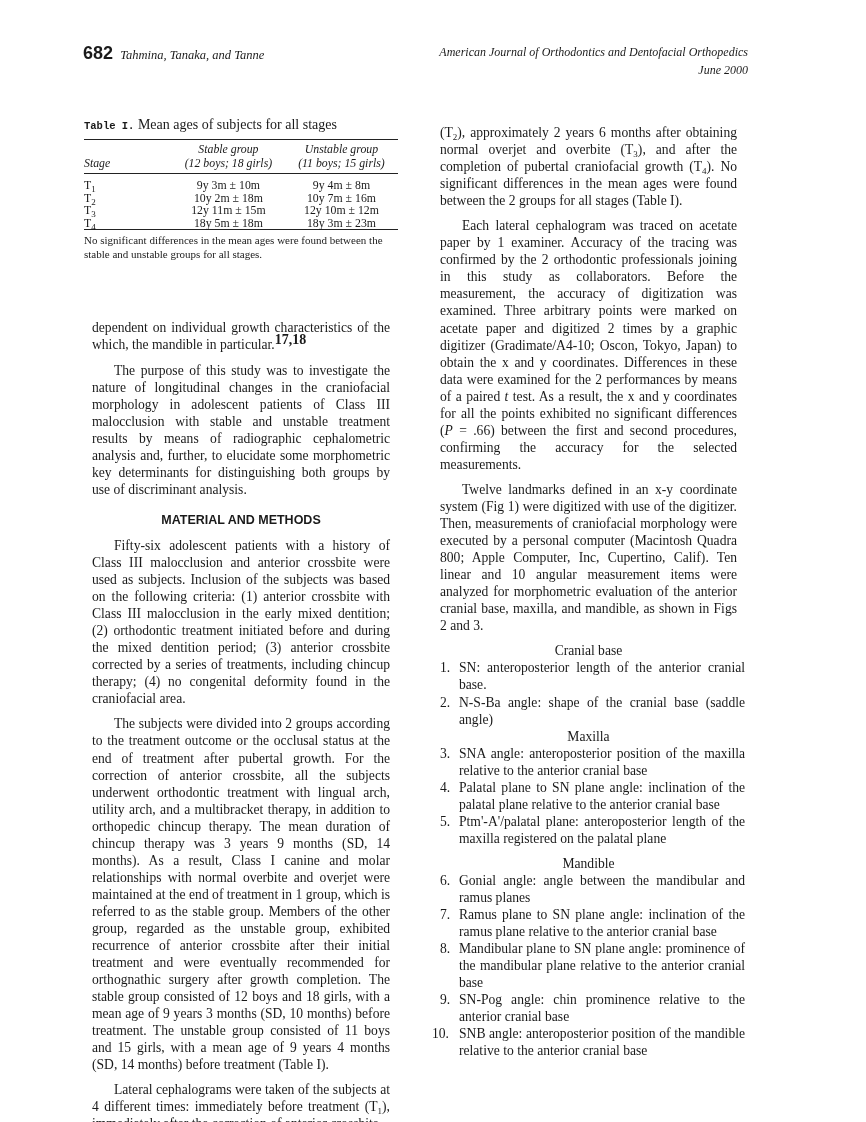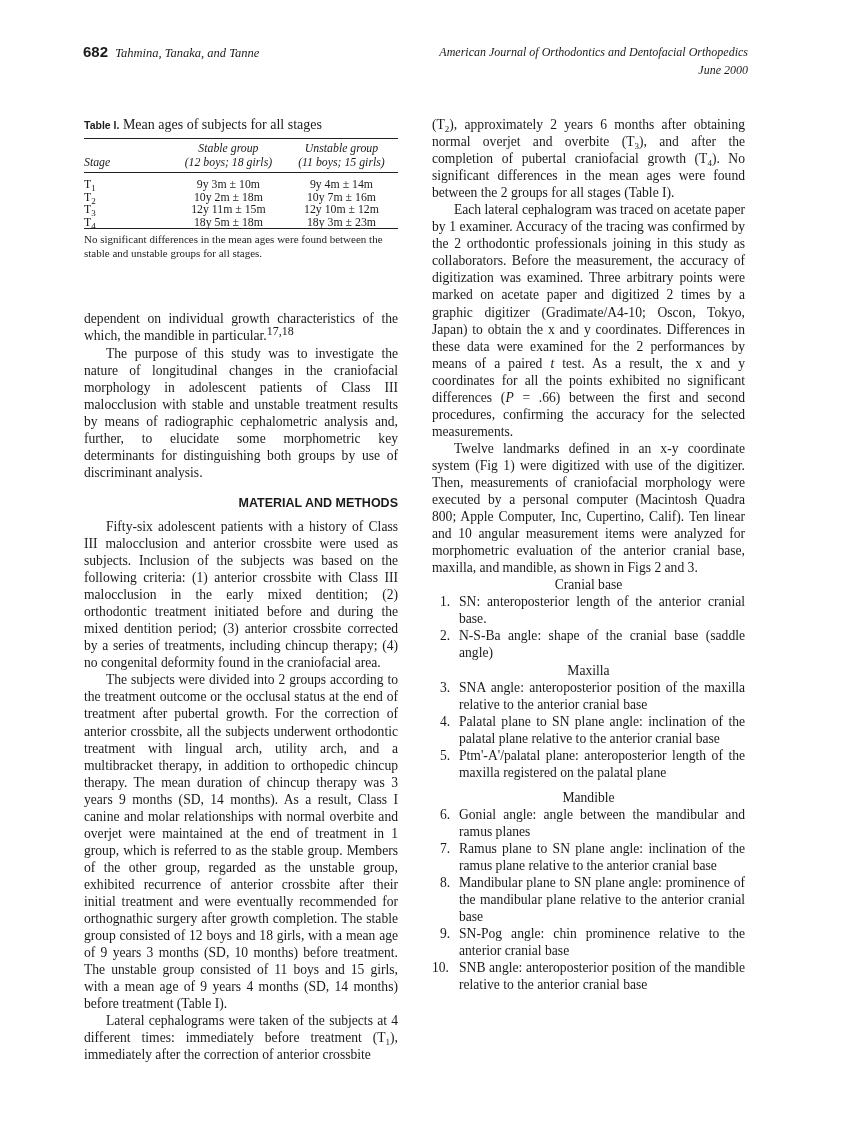--- a/index.html
+++ b/index.html
@@ -1,44 +1,44 @@
 <!DOCTYPE html>
 <html><head>
 <meta charset="utf-8">
 <style>
   html, body { margin: 0; padding: 0; background: #ffffff; }
   body { width: 866px; height: 1122px; position: relative; overflow: hidden; color: #1a1a1a; font-family: "Liberation Serif", serif; }
   .hdr-left { position: absolute; left: 83px; top: 43px; font-size: 12.5px; }
-  .hdr-left .pg { font-family: "Liberation Sans", sans-serif; font-weight: bold; font-size: 15px; margin-right: 4px; }
+  .hdr-left .pg { font-family: "Liberation Sans", sans-serif; font-weight: bold; font-size: 18px; margin-right: 4px; }
   .hdr-left .auth { font-style: italic; }
   .hdr-right { position: absolute; right: 118px; top: 43px; text-align: right; font-style: italic; font-size: 12px; line-height: 18px; }
   .col { position: absolute; font-size: 13.6px; line-height: 17.05px; text-align: justify; }
   .colL { left: 84px; top: 116px; width: 314px; }
   .colR { left: 432px; top: 116px; width: 313px; }
   .tbl-title { font-size: 14px; margin: 0 0 4px 0; }
-  .tbl-title b { font-family: Liberation Sans, sans-serif; font-size: 10.5px; font-weight: bold; }
+  .tbl-title b { font-family: Liberation Mono, monospace; font-size: 10.5px; font-weight: bold; }
   table.t1 { width: 100%; border-collapse: collapse; font-size: 11.8px; }
   table.t1 thead tr.rule td { border-top: 1.5px solid #222; height: 0; padding: 0; }
   table.t1 th { font-weight: normal; font-style: italic; padding: 2px 0 3px 0; line-height: 14px; vertical-align: bottom; }
   table.t1 th.stage { text-align: left; }
   table.t1 th.grp { text-align: center; }
   table.t1 tr.rule2 td { border-top: 1.5px solid #222; height: 0; padding: 0; }
   table.t1 td.cell { padding: 0; line-height: 12.6px; }
   table.t1 td.stg { text-align: left; }
   table.t1 td.val { text-align: center; }
   table.t1 tr.first td.cell { padding-top: 5px; margin-left: 29px; }
   table.t1 tr.last td.cell { }
   table.t1 tr.rule3 td { border-top: 1px solid #222; height: 0; padding: 0; }
   .tbl-note { font-size: 11px; line-height: 13.5px; margin-top: 4px; text-align: left; }
   .spacer-after-table { height: 50px; }
-  p { margin: 0; }
+  p { margin: 8px; }
   p.ind { text-indent: 22px; }
-  .sec-head { font-family: "Liberation Sans", sans-serif; font-weight: bold; font-size: 12.5px; margin: 14px 0 6px 0; text-align: right; }
+  .sec-head { font-family: "Liberation Sans", sans-serif; font-weight: bold; font-size: 12.5px; margin: 14px 0 6px 0; text-align: center; }
   sub { font-size: 9px; vertical-align: -3px; line-height: 0; }
-  sup { font-size: 12px; vertical-align: 5px; line-height: 0; }
+  sup { font-size: 14px; vertical-align: 5px; line-height: 0; font-weight: bold; }
   .list-head { margin-top: 0; text-align: center; }
   ol.items { margin: 0; padding: 0; list-style: none; }
   ol.items li { position: relative; padding-left: 27px; text-align: justify; }
   ol.items li .num { position: absolute; left: 8px; top: 0; }
   ol.items li.two .num { left: 0px; }
   .grp-gap { height: 8px; }
 </style>
 </head>
 <body>
 
@@ -74,21 +74,21 @@
           </th>
         </tr>
         <tr class="rule2">
             <td colspan="3"></td>
           </tr>
       </thead>
       <tbody>
         <tr class="first">
           <td class="cell stg"><span>T</span><sub>1</sub></td>
           <td class="cell val">9y 3m ± 10m</td>
-          <td class="cell val">9y 4m ± 14m</td>
+          <td class="cell val">9y 4m ± 8m</td>
         </tr>
         <tr>
           <td class="cell stg"><span>T</span><sub>2</sub></td>
           <td class="cell val">10y 2m ± 18m</td>
           <td class="cell val">10y 7m ± 16m</td>
         </tr>
         <tr>
           <td class="cell stg"><span>T</span><sub>3</sub></td>
           <td class="cell val">12y 11m ± 15m</td>
           <td class="cell val">12y 10m ± 12m</td>

